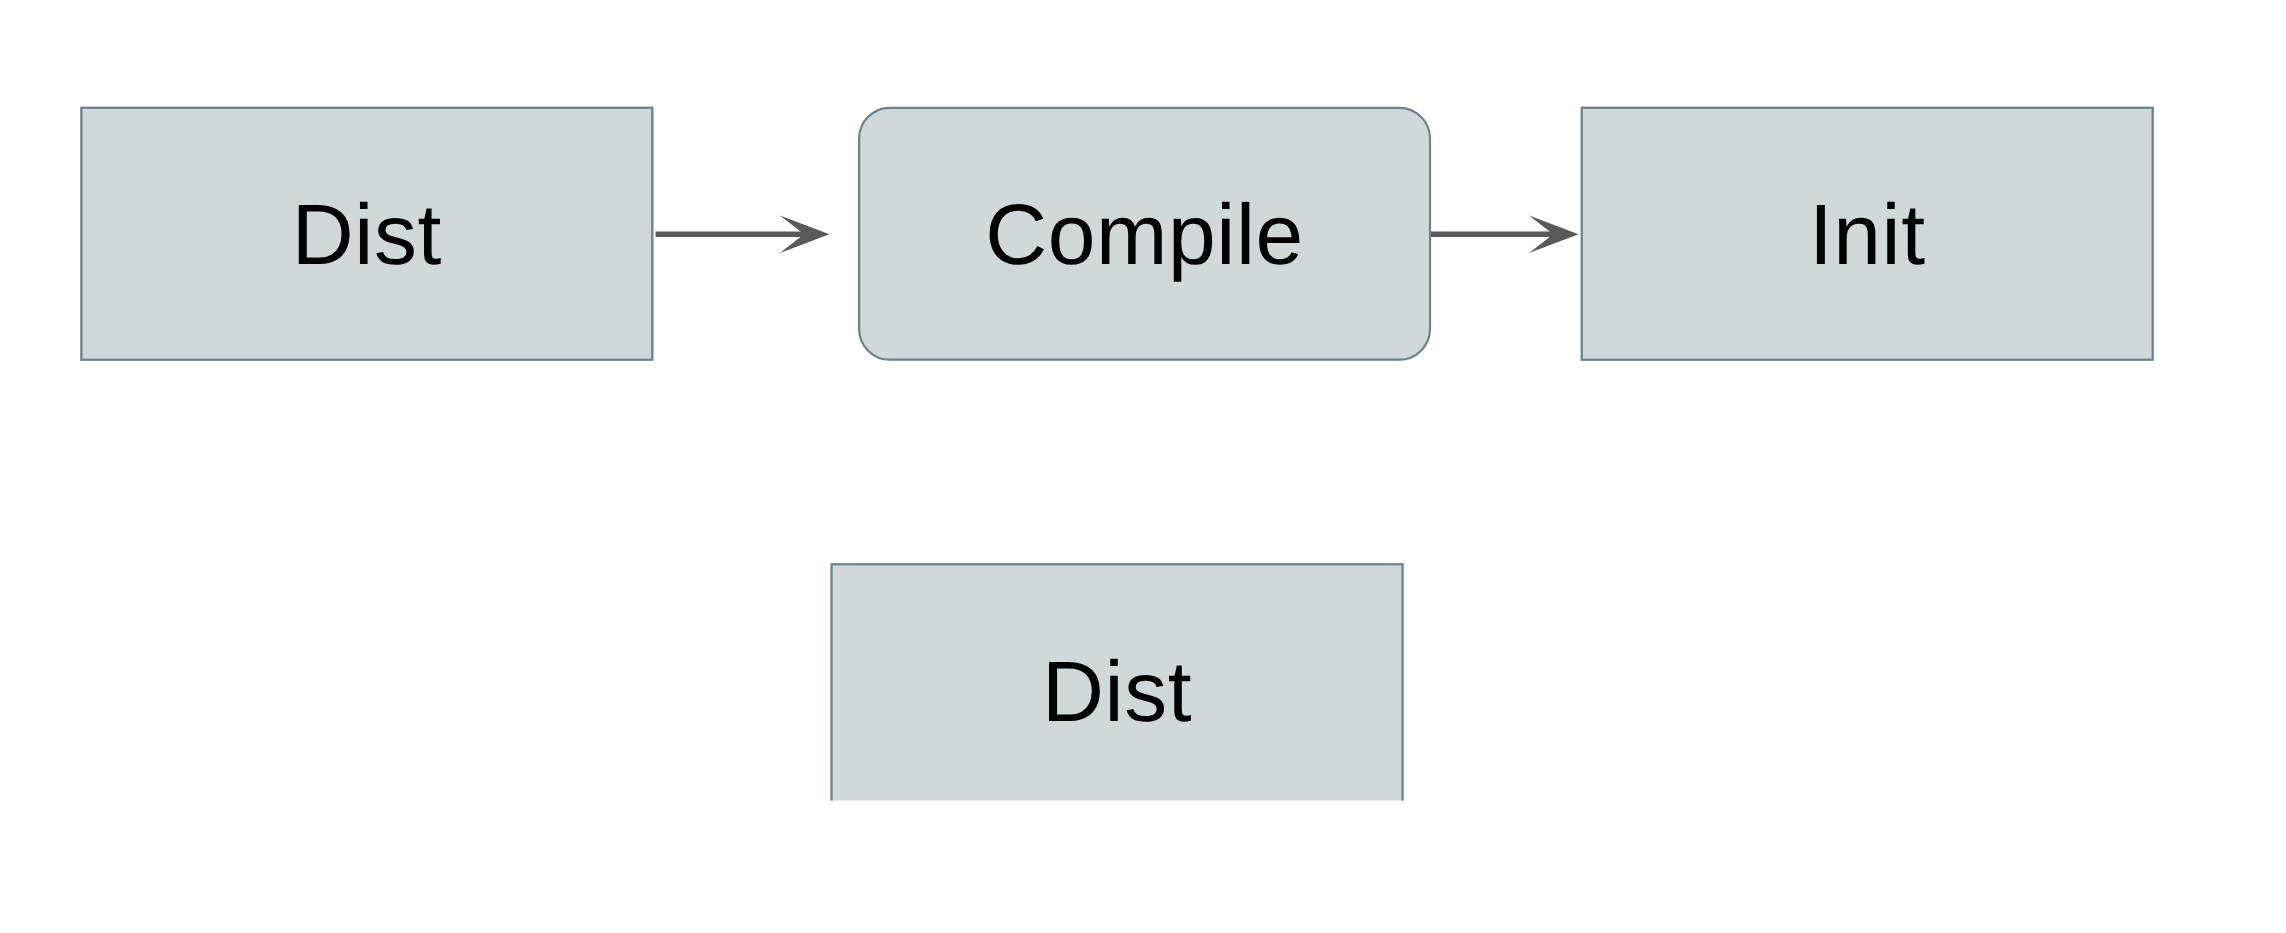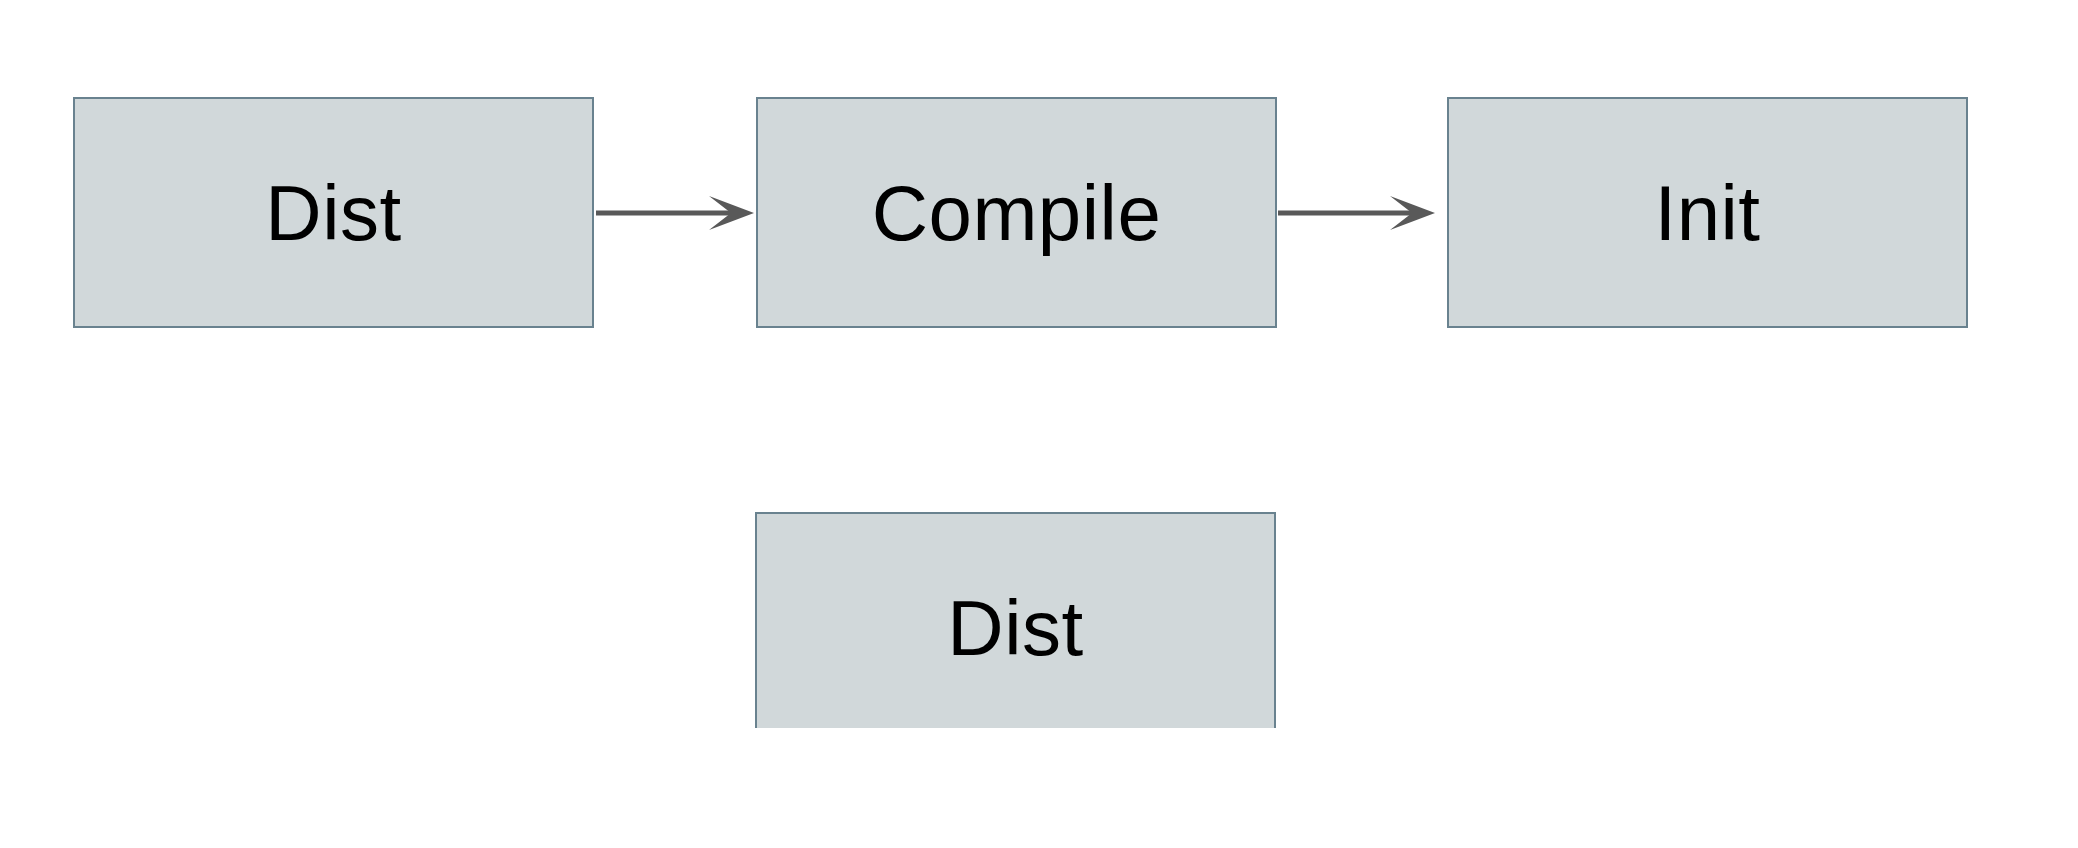--- a/index.html
+++ b/index.html
@@ -43,22 +43,22 @@
   }
   .node__label {
     font-size: 78px;
     line-height: 1;
     color: var(--node-label);
     letter-spacing: 0.5px;
     white-space: nowrap;
     user-select: none;
   }
   .node--dist    { left: 73px;   top: 97px;  }
-  .node--compile { left: 756px;  top: 97px;  }
-  .node--init    { left: 1437px; top: 97px; margin-left: 10px;  }
+  .node--compile { left: 780px;  top: 97px; border-radius: 29px;  }
+  .node--init    { left: 1437px; top: 97px;  }
   .node--clean   { left: 755px;  top: 512px; }
 </style>
 </head>
 <body>
 
 <div class="canvas">
 
   <svg class="edges-layer" width="2078" height="848" viewBox="0 0 2078 848" xmlns="http://www.w3.org/2000/svg">
     <g>
       <line x1="596" y1="213" x2="733" y2="213" stroke-width="5" stroke="#595959"></line>

